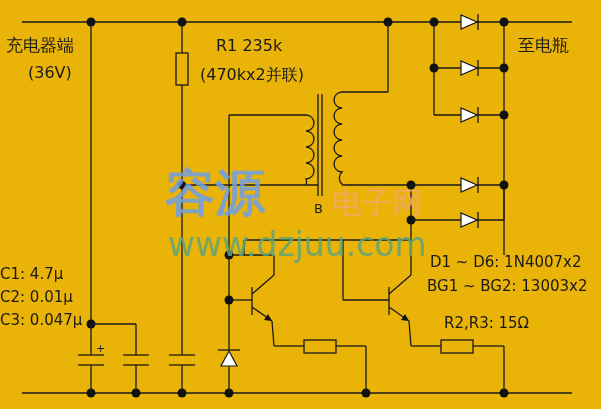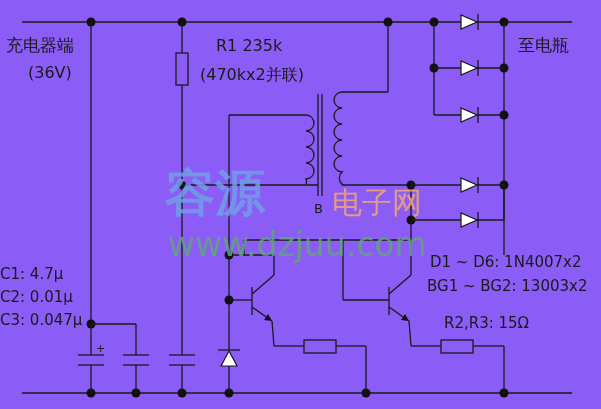--- a/index.html
+++ b/index.html
@@ -1,16 +1,16 @@
 <!DOCTYPE html>
 <html><head>
   <meta charset="utf-8">
   <style>
     html, body { margin: 0; padding: 0; background: #ffffff; }
-    #stage { position: relative; width: 601px; height: 409px; overflow: hidden; background: #8b5cf6; }
+    #stage { position: relative; width: 601px; height: 409px; overflow: hidden; background: #eab308; }
     svg { position: absolute; left: 0; top: 0; }
     .wire { stroke: #1a1a1a; stroke-width: 1.3; fill: none; }
     .dot { fill: #111; }
     .lbl { font-family: "DejaVu Sans", sans-serif; fill: #1a1a1a; }
     .cn { font-family: "DejaVu Sans", sans-serif; fill: #1a1a1a; font-size: 17px; }
     .wm-blue { font-family: "DejaVu Sans", sans-serif; font-weight: bold; fill: #6f9ee6; opacity: 0.85; font-size: 50px; }
     .wm-orange { font-family: "DejaVu Sans", sans-serif; fill: #f3a86b; opacity: 0.85; font-size: 30px; }
     .wm-green { font-family: "DejaVu Sans", sans-serif; fill: #5fa57a; opacity: 0.85; font-size: 33px; }
   </style>
 </head>

